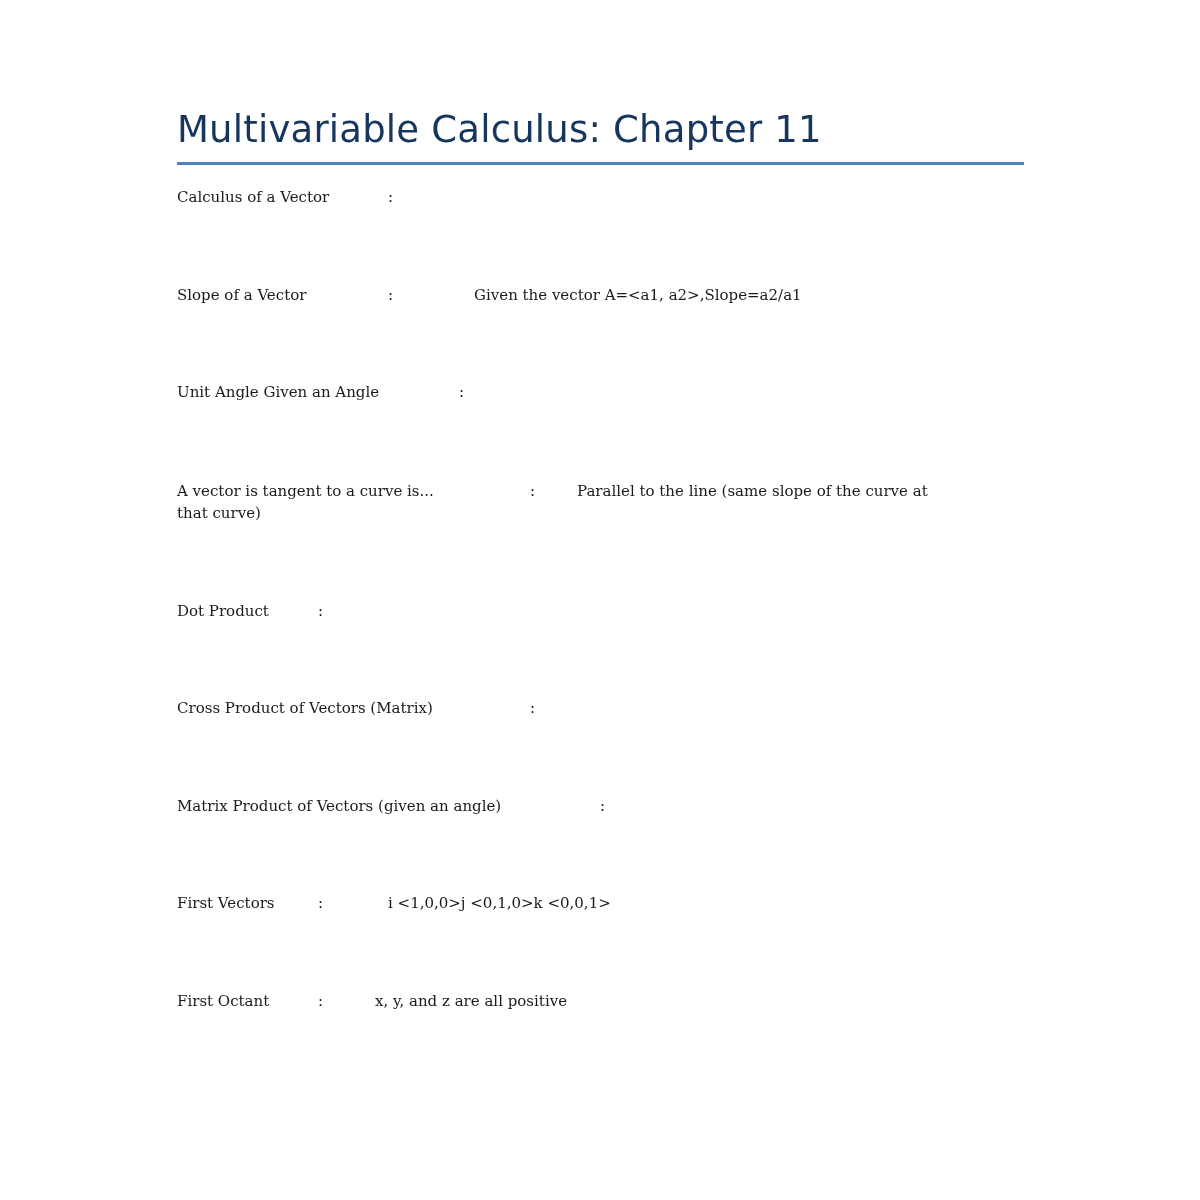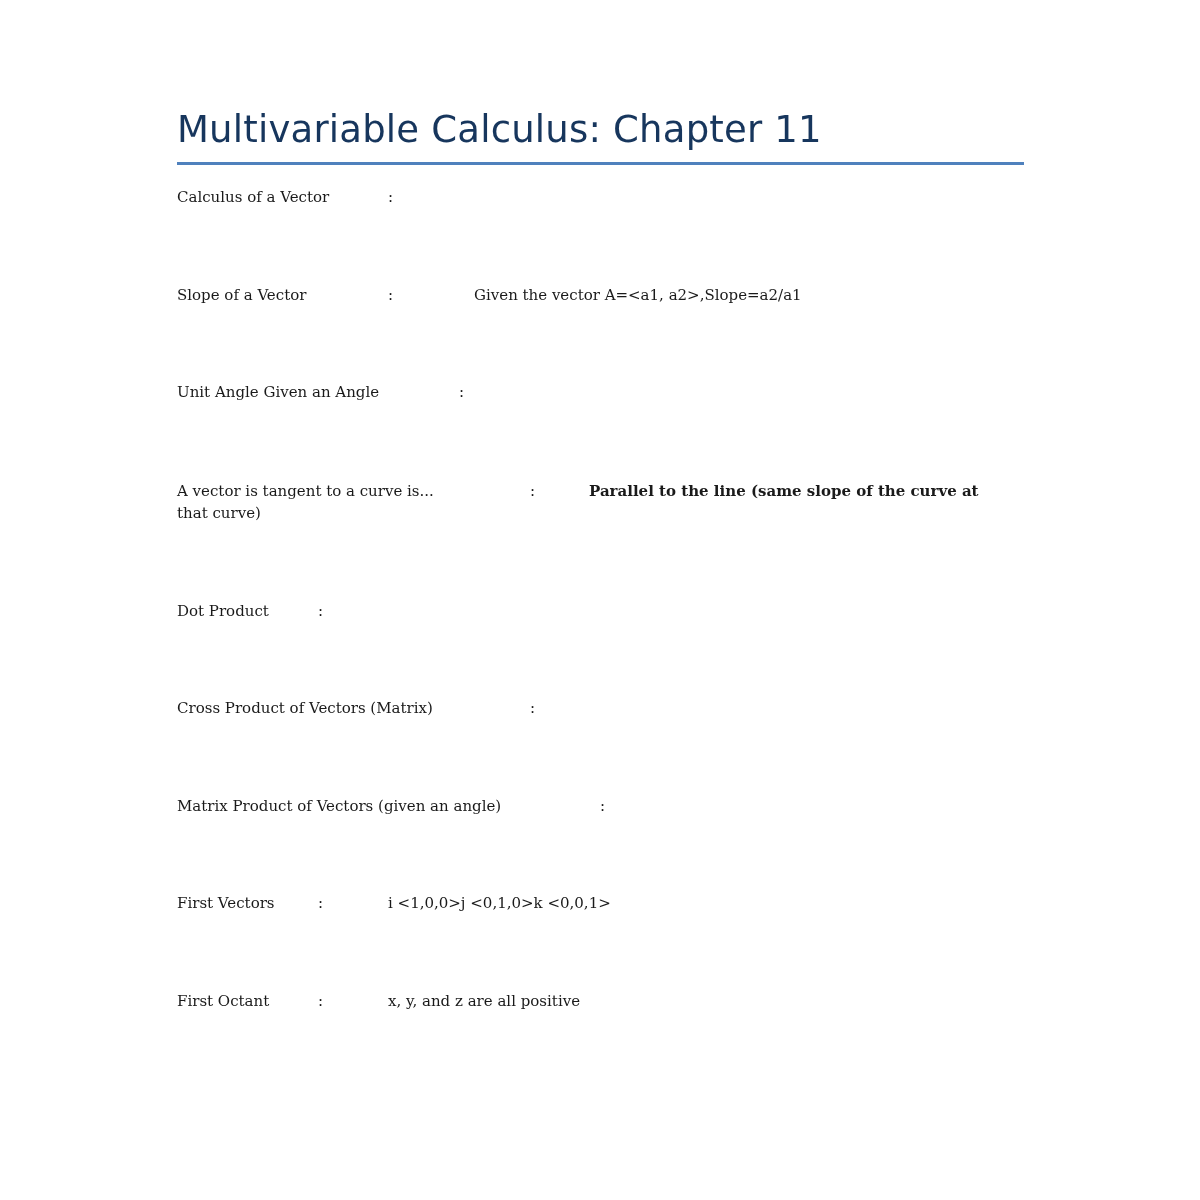--- a/index.html
+++ b/index.html
@@ -45,21 +45,21 @@
 
   <div class="entry" style="top:381px;">
     <span class="term">Unit Angle Given an Angle</span>
     <span class="colon" style="left:282px;">:</span>
     <span class="def" style="left:353px;"></span>
   </div>
 
   <div class="entry" style="top:480px; width:847px;">
     <span class="term">A vector is tangent to a curve is...</span>
     <span class="colon" style="left:353px;">:</span>
-    <span class="def" style="left:412px;font-weight:bold;">Parallel to the line (same slope of the curve at</span>
+    <span class="def" style="left:400px;">Parallel to the line (same slope of the curve at</span>
     <span class="cont">that curve)</span>
   </div>
 
   <div class="entry" style="top:600px;">
     <span class="term">Dot Product</span>
     <span class="colon" style="left:141px;">:</span>
     <span class="def" style="left:211px;"></span>
   </div>
 
   <div class="entry" style="top:697px;">
@@ -76,15 +76,15 @@
 
   <div class="entry" style="top:892px;">
     <span class="term">First Vectors</span>
     <span class="colon" style="left:141px;">:</span>
     <span class="def" style="left:211px;text-align:right;">i &lt;1,0,0&gt;j &lt;0,1,0&gt;k &lt;0,0,1&gt;</span>
   </div>
 
   <div class="entry" style="top:990px;">
     <span class="term">First Octant</span>
     <span class="colon" style="left:141px;">:</span>
-    <span class="def" style="left:211px;">x, y, and z are all positive</span>
+    <span class="def" style="left:198px;">x, y, and z are all positive</span>
   </div>
 </div>
 
 </body></html>

